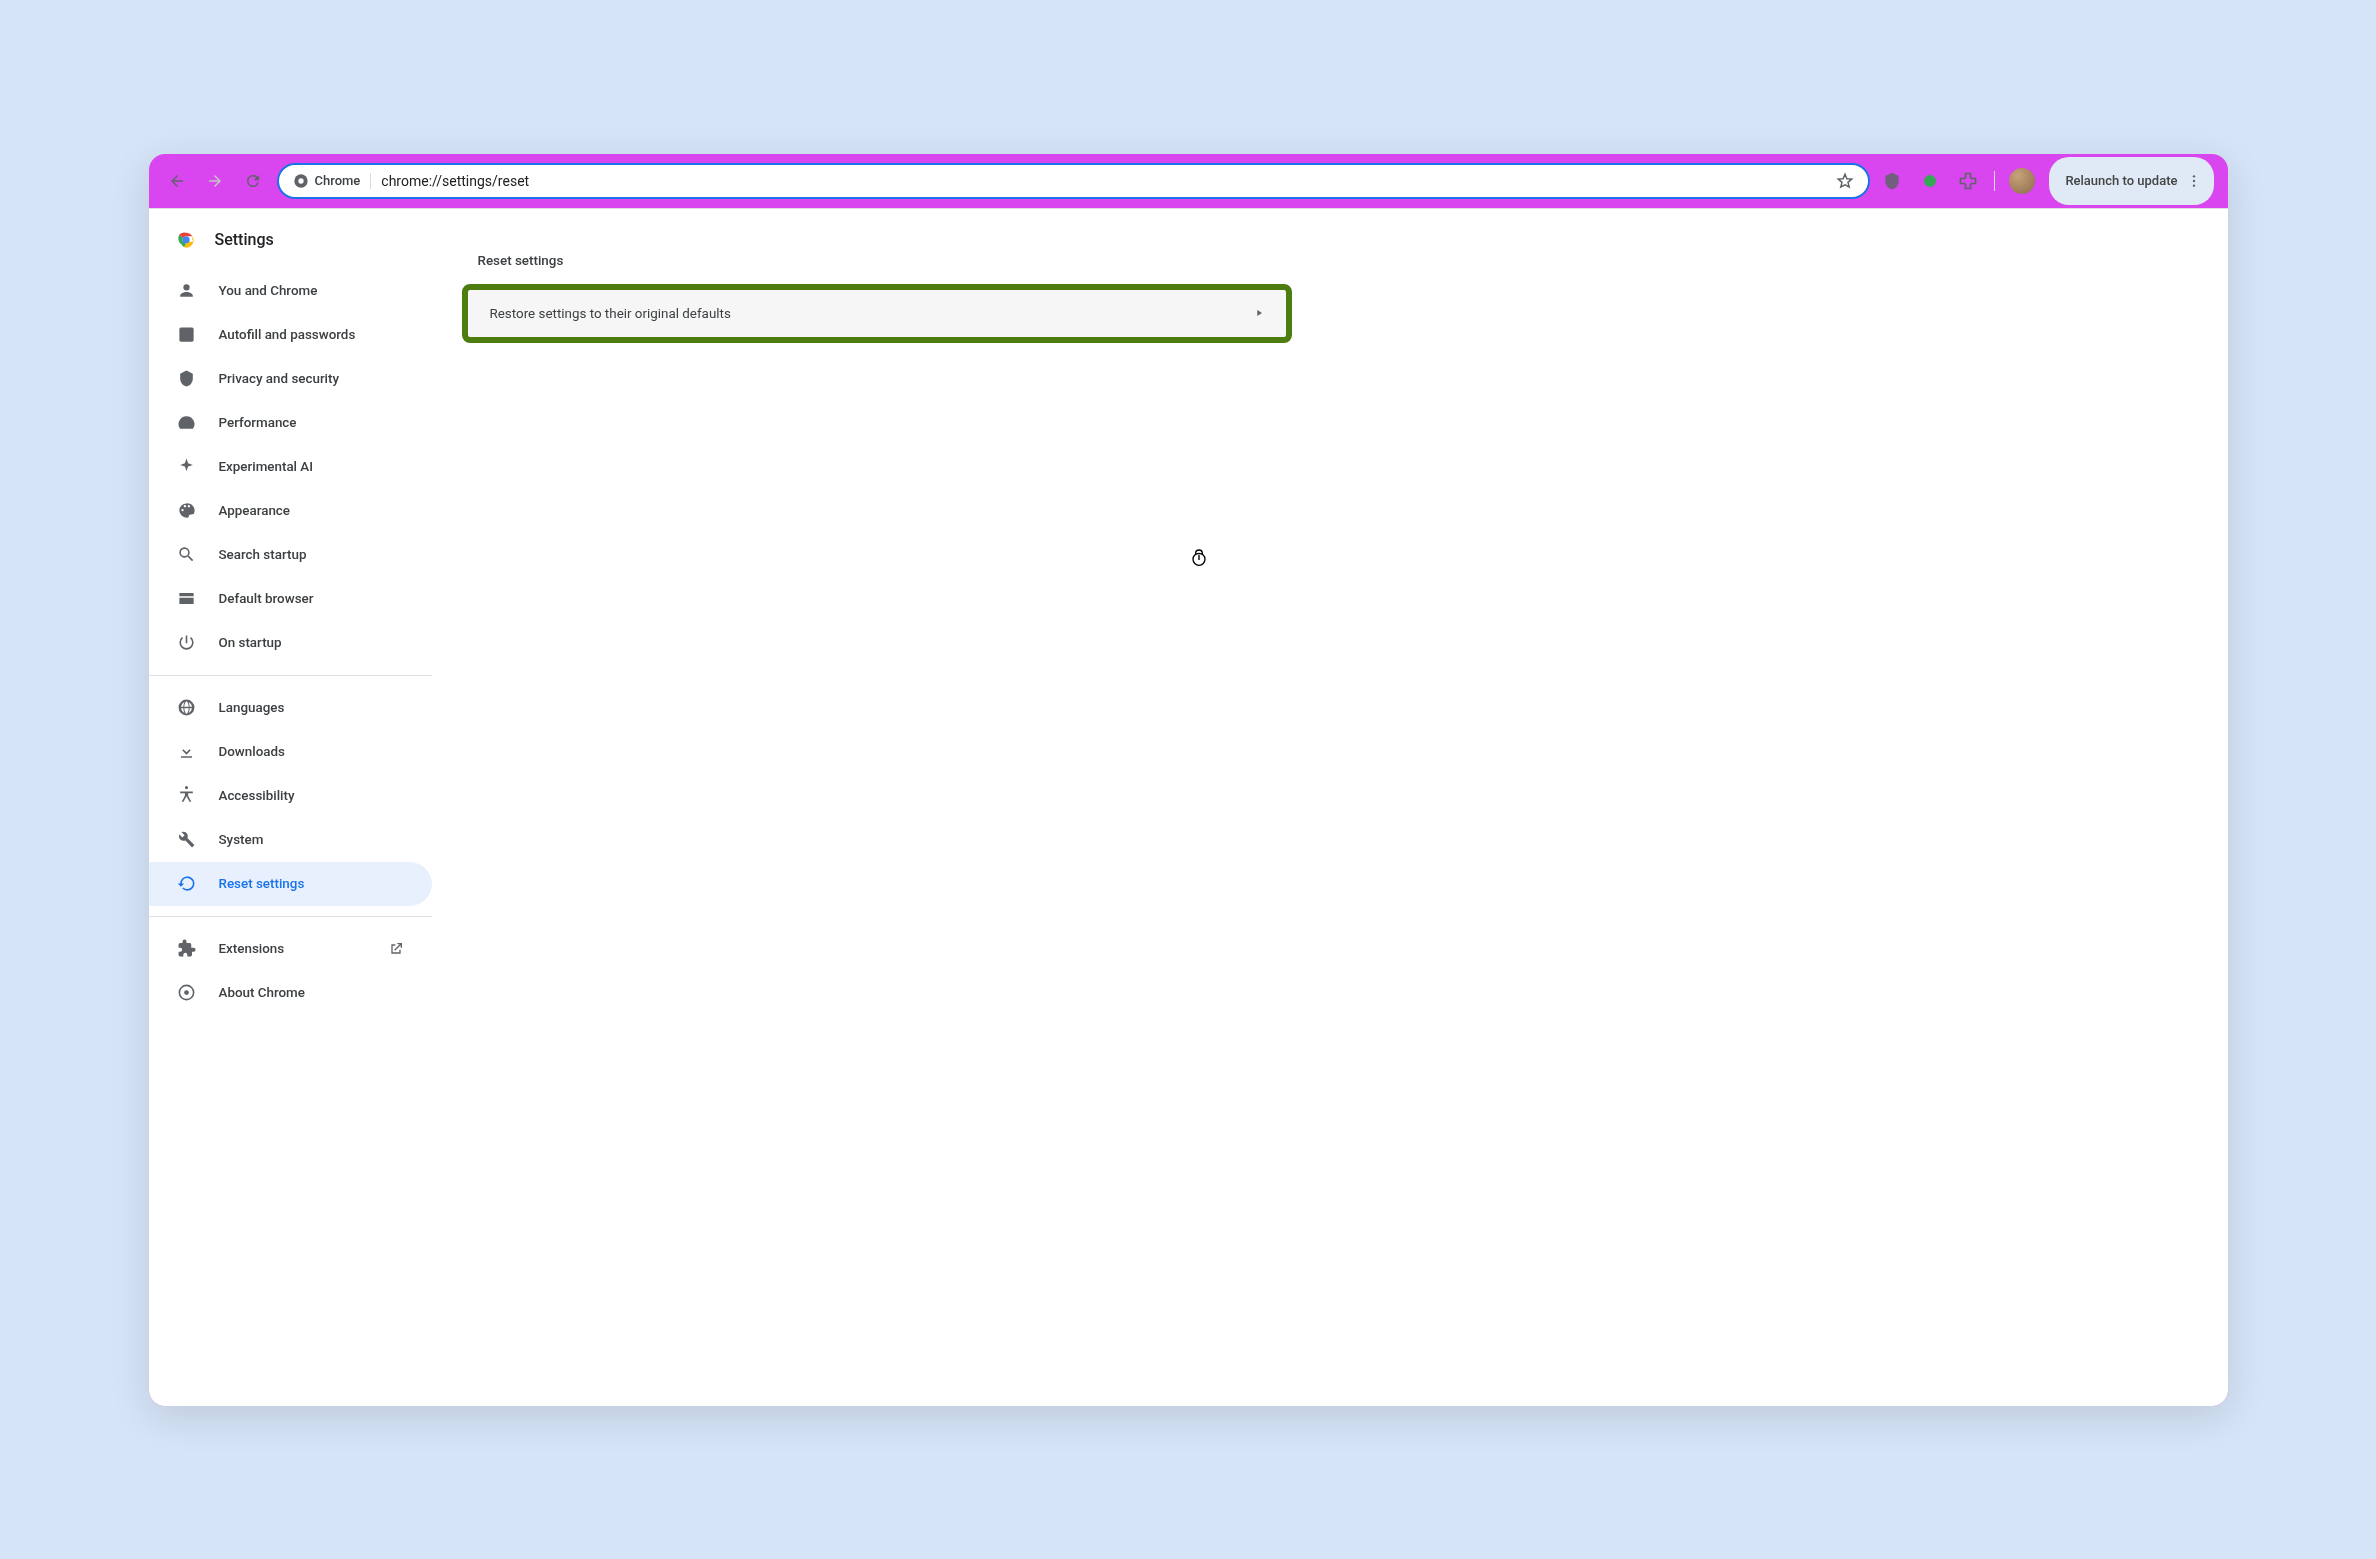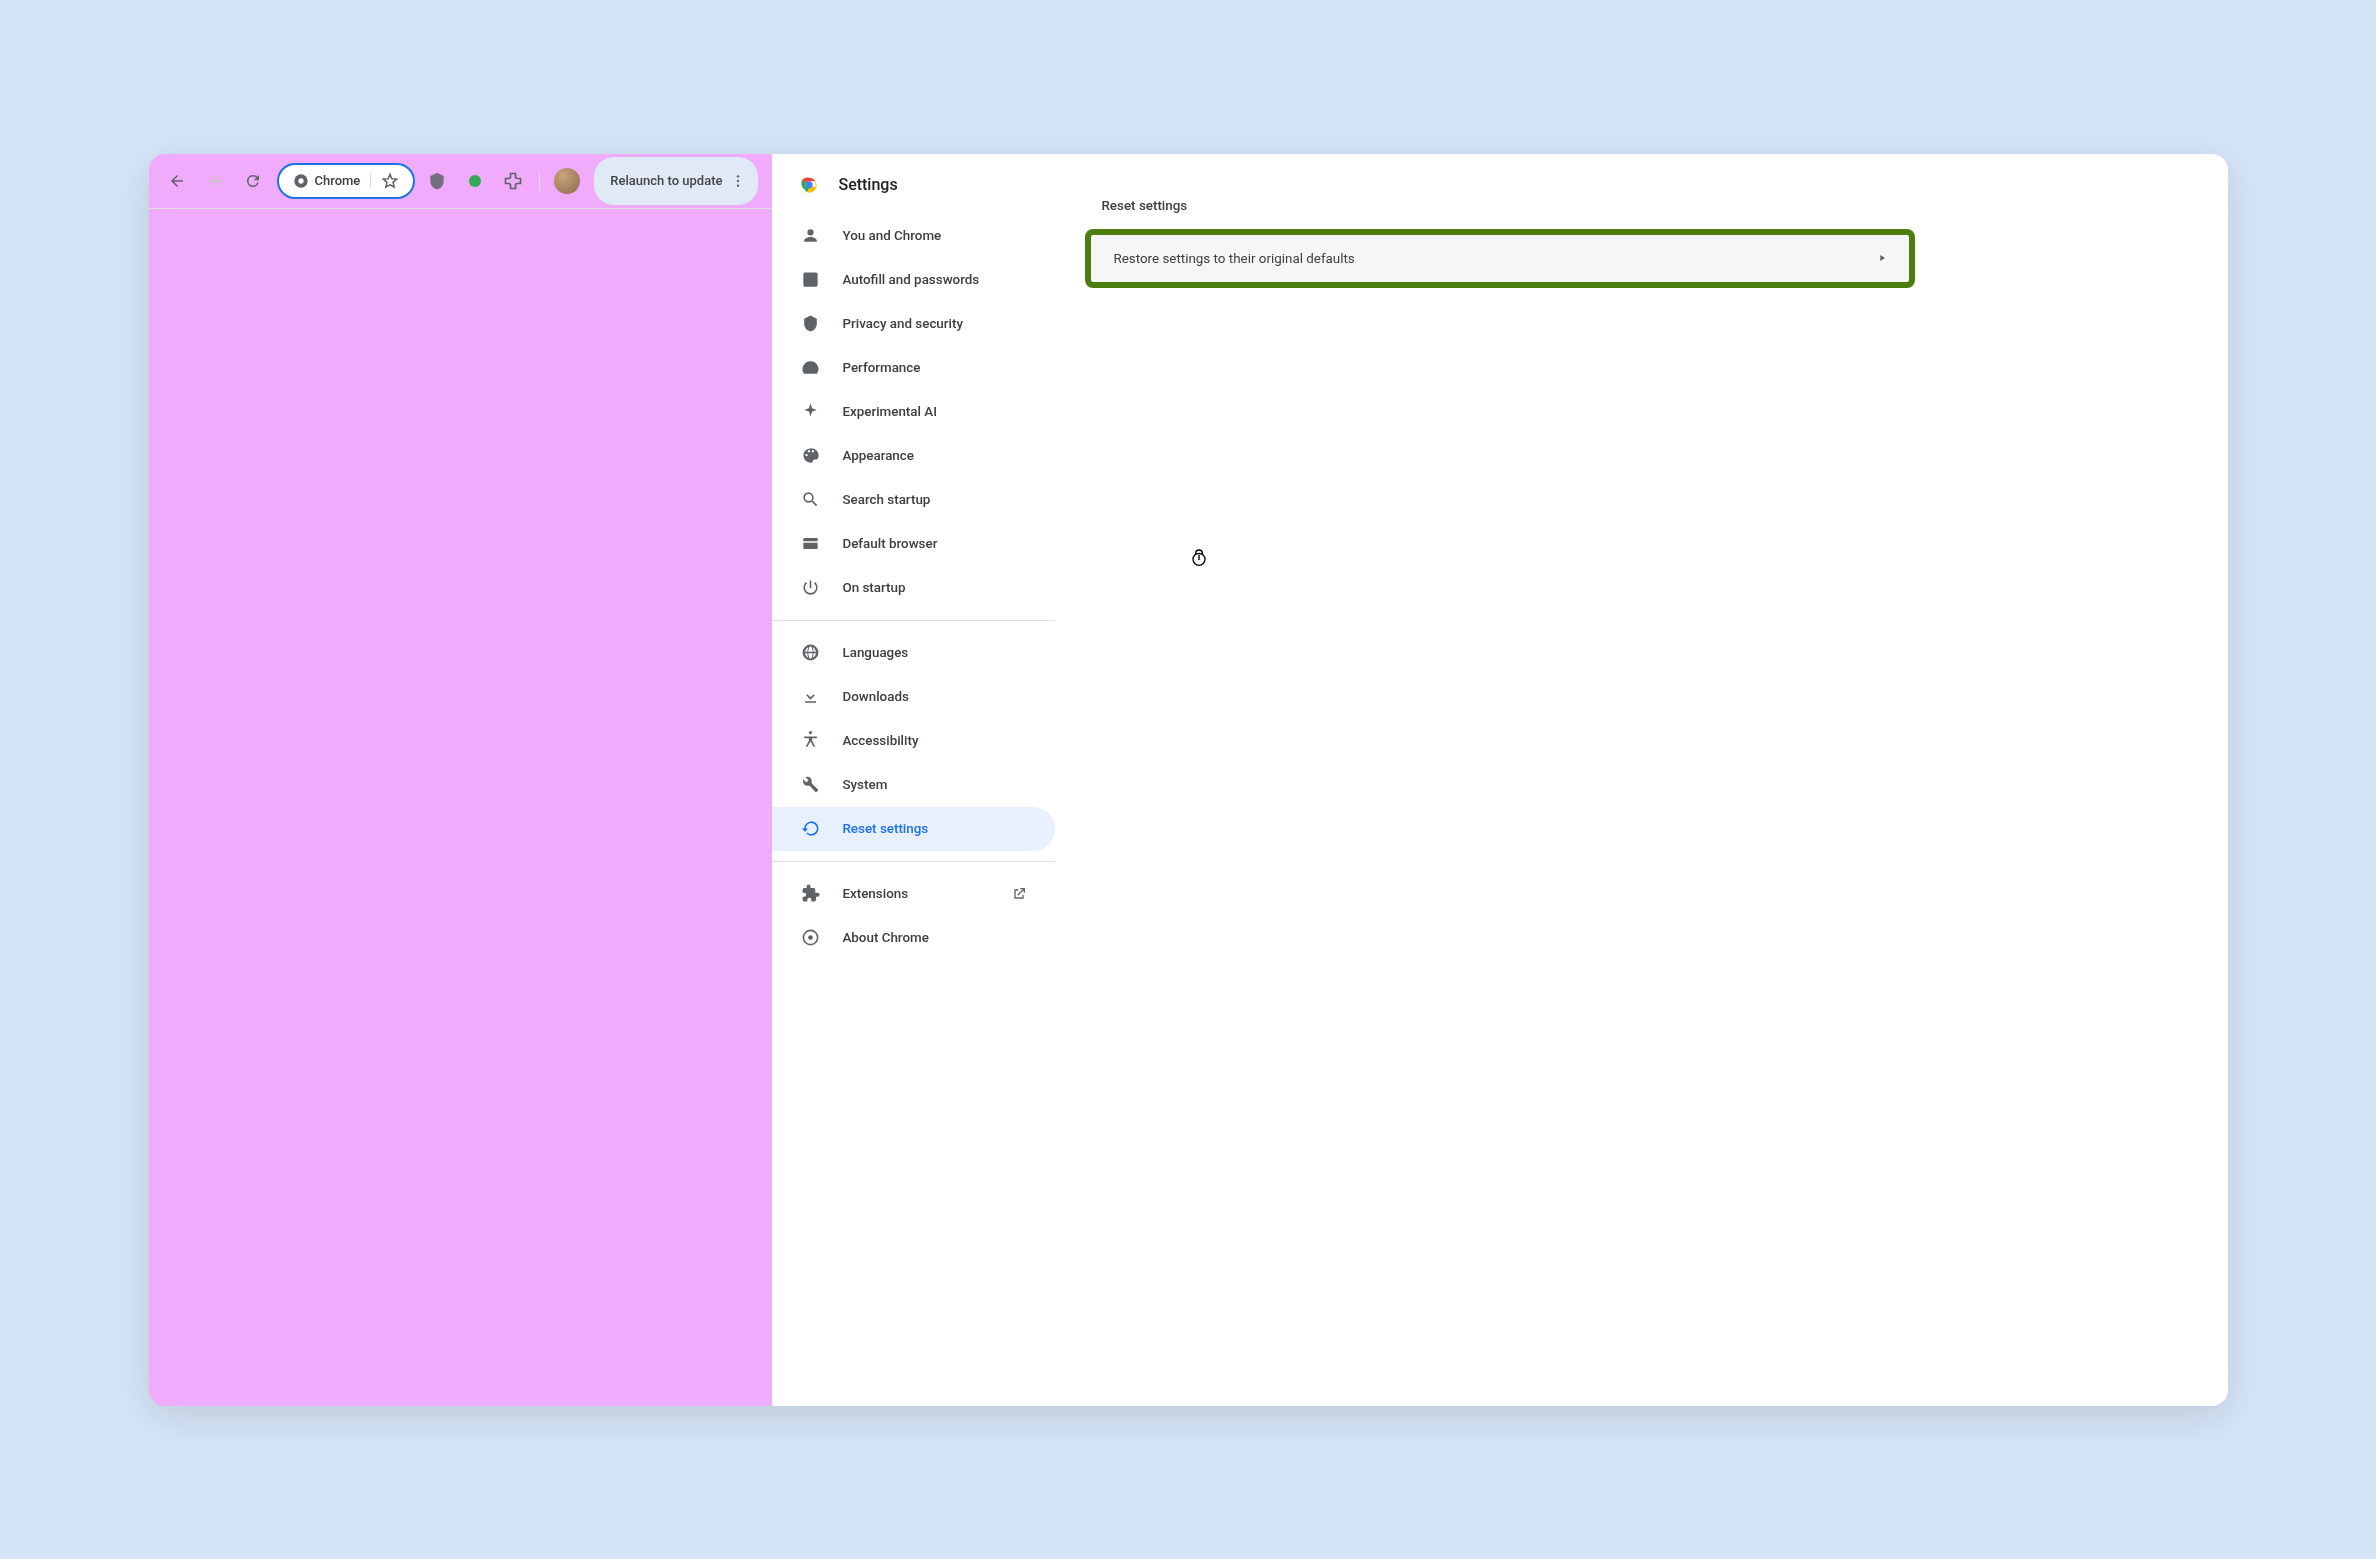--- a/index.html
+++ b/index.html
@@ -1,17 +1,17 @@
 <!DOCTYPE html>
 <html><head>
 <meta charset="utf-8">
 <style>
 * { margin: 0; padding: 0; box-sizing: border-box; font-family: 'Roboto', 'Segoe UI', Arial, sans-serif; }
 body { background: #d5e4f7; width: 2376px; height: 1559px; overflow: hidden; display: flex; align-items: center; justify-content: center; }
-.browser-window { width: 2079px; height: 1252px; background: #f0abfc; border-radius: 16px; box-shadow: 0 10px 40px rgba(0,0,0,0.12); overflow: hidden; display: flex; flex-direction: row; position: relative; }
+.browser-window { width: 2079px; height: 1252px; background: #d946ef; border-radius: 16px; box-shadow: 0 10px 40px rgba(0,0,0,0.12); overflow: hidden; display: flex; flex-direction: column; position: relative; }
 .toolbar { height: 55px; display: flex; align-items: center; padding: 0 14px; gap: 10px; border-bottom: 1px solid #e0e0e0; }
 .nav-btn { width: 28px; height: 28px; display: flex; align-items: center; justify-content: center; border-radius: 50%; color: #5f6368; cursor: pointer; }
 .nav-btn.disabled { color: #c5c5c5; }
 .omnibox { flex: 1; height: 36px; border: 2px solid #1a73e8; border-radius: 20px; display: flex; align-items: center; padding: 0 14px; gap: 10px; background: #fff; }
 .omnibox .chip { display: flex; align-items: center; gap: 6px; font-size: 13px; font-weight: 500; color: #3c4043; padding-right: 10px; border-right: 1px solid #dadce0; }
 .omnibox .url { font-size: 14px; color: #202124; flex: 1; }
 .omnibox .star { color: #5f6368; }
 .toolbar-right { display: flex; align-items: center; gap: 14px; }
 .icon-btn { width: 24px; height: 24px; display: flex; align-items: center; justify-content: center; color: #5f6368; }
 .divider-v { width: 1px; height: 20px; background: #dadce0; }
@@ -64,20 +64,21 @@
     </div>
 
     <div class="omnibox">
       <div class="chip">
         <svg width="16" height="16" viewBox="0 0 24 24">
             <circle cx="12" cy="12" r="10" fill="#5f6368"></circle>
             <circle cx="12" cy="12" r="4" fill="#fff"></circle>
           </svg>
         <span>Chrome</span>
       </div>
+      <span class="url">chrome://settings/reset</span>
       <span class="star">
         <svg width="18" height="18" viewBox="0 0 24 24">
             <path fill="none" stroke="currentColor" stroke-width="2" d="M12 3l2.5 6 6.5.5-5 4.3 1.6 6.2L12 17l-5.6 3 1.6-6.2-5-4.3 6.5-.5z"></path>
           </svg>
       </span>
     </div>
 
     <div class="toolbar-right">
       <div class="icon-btn">
         <svg width="20" height="20" viewBox="0 0 24 24">

